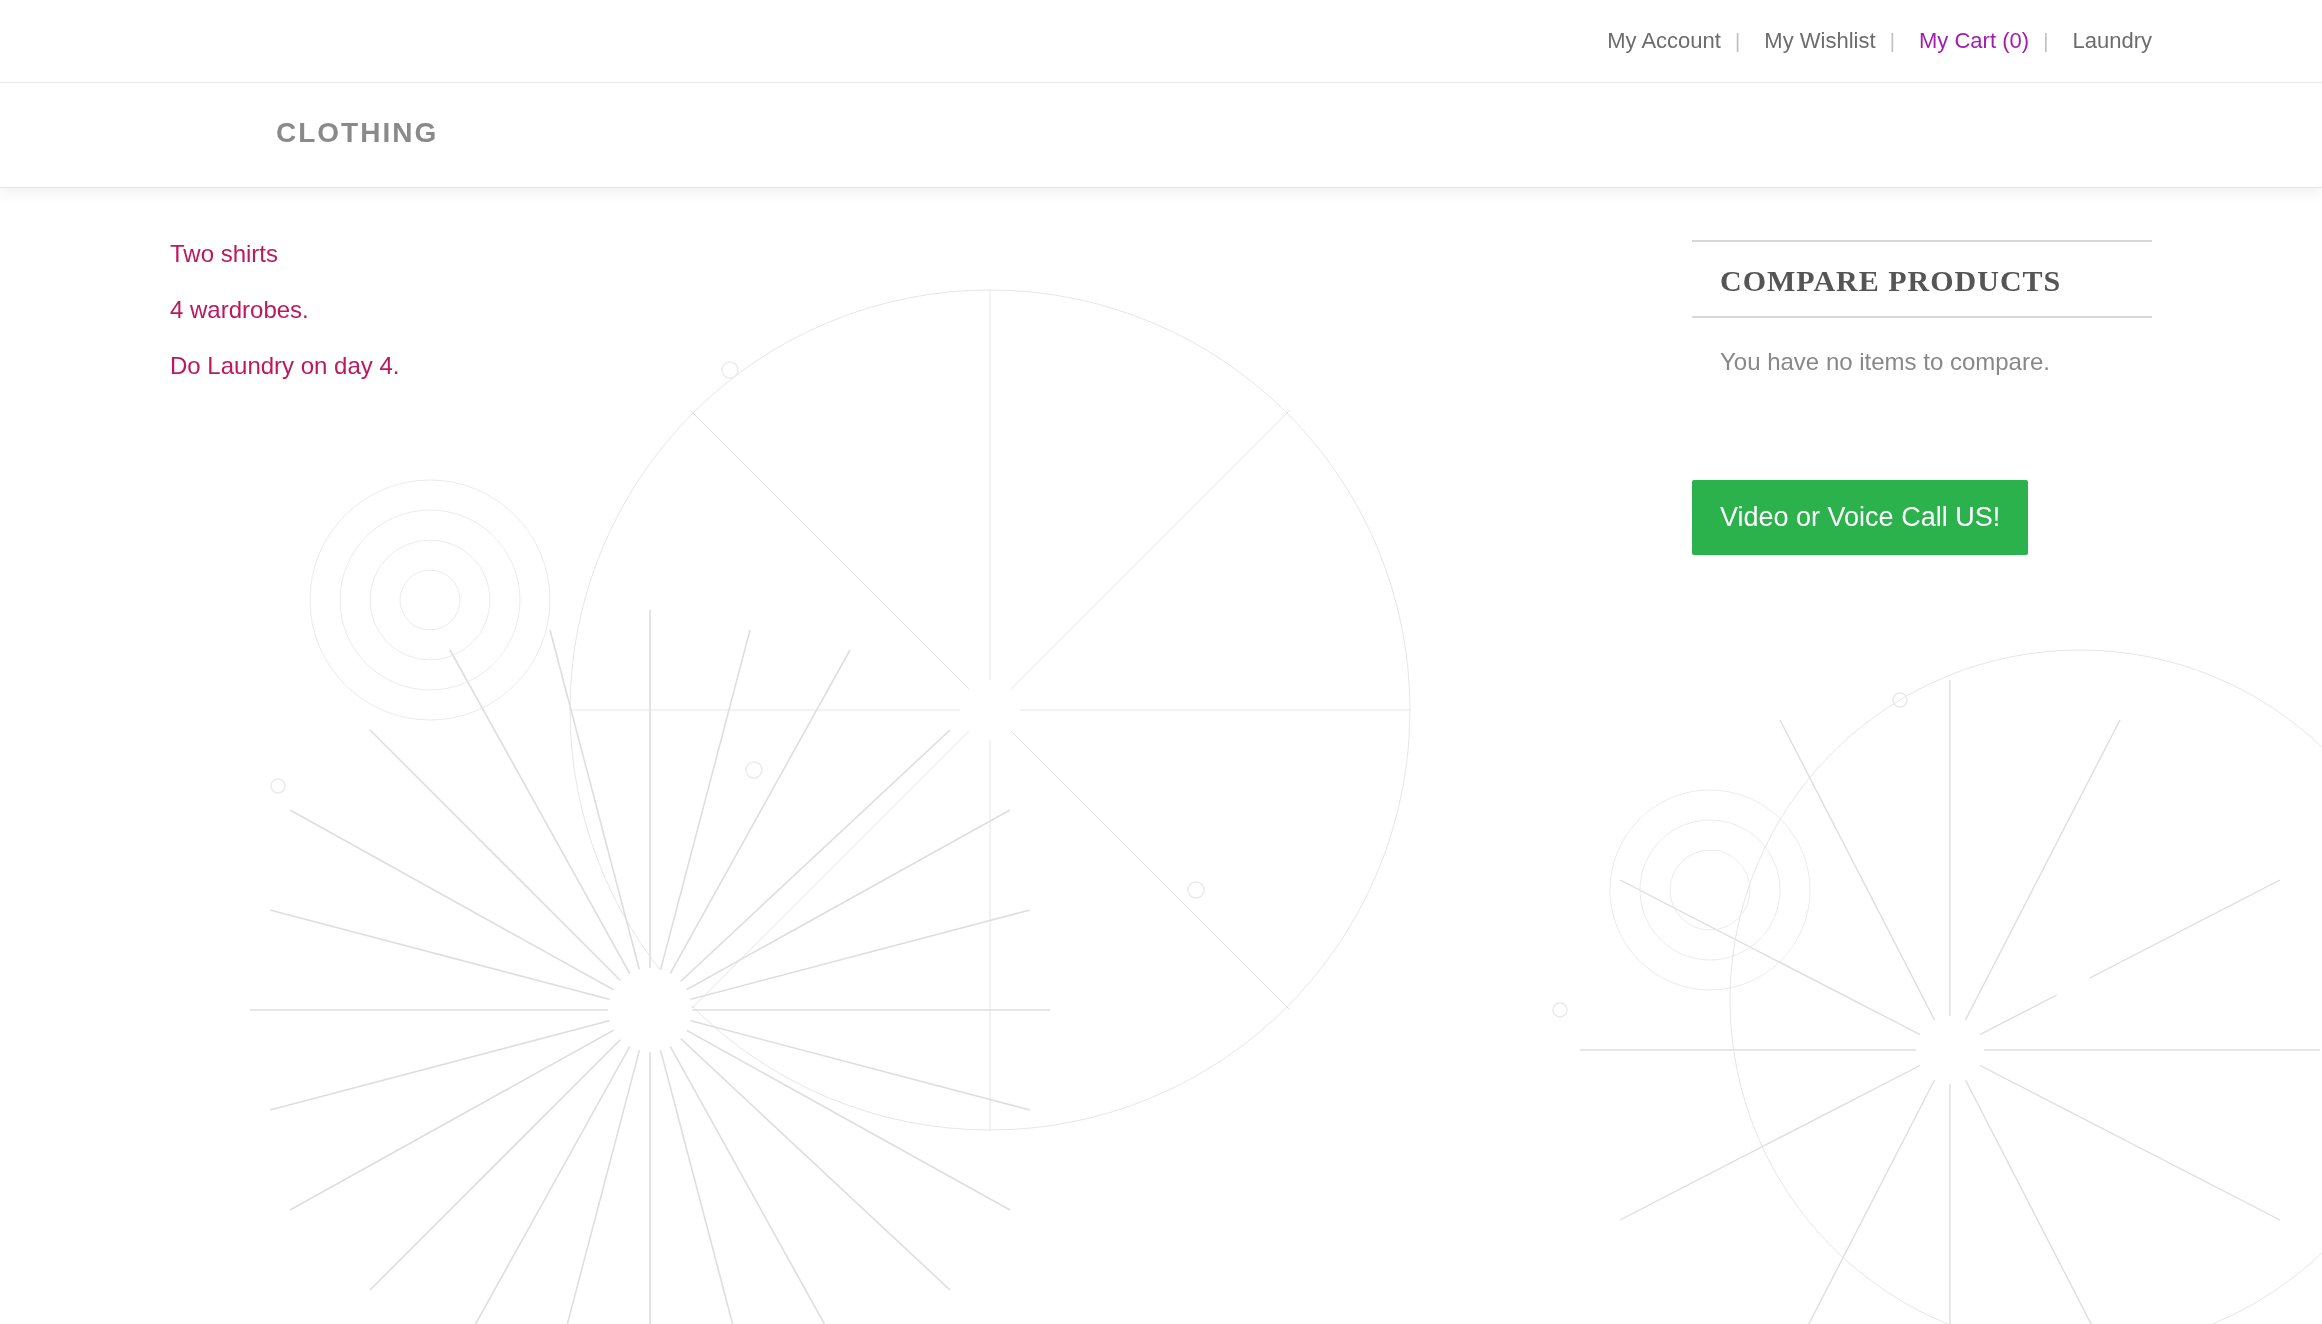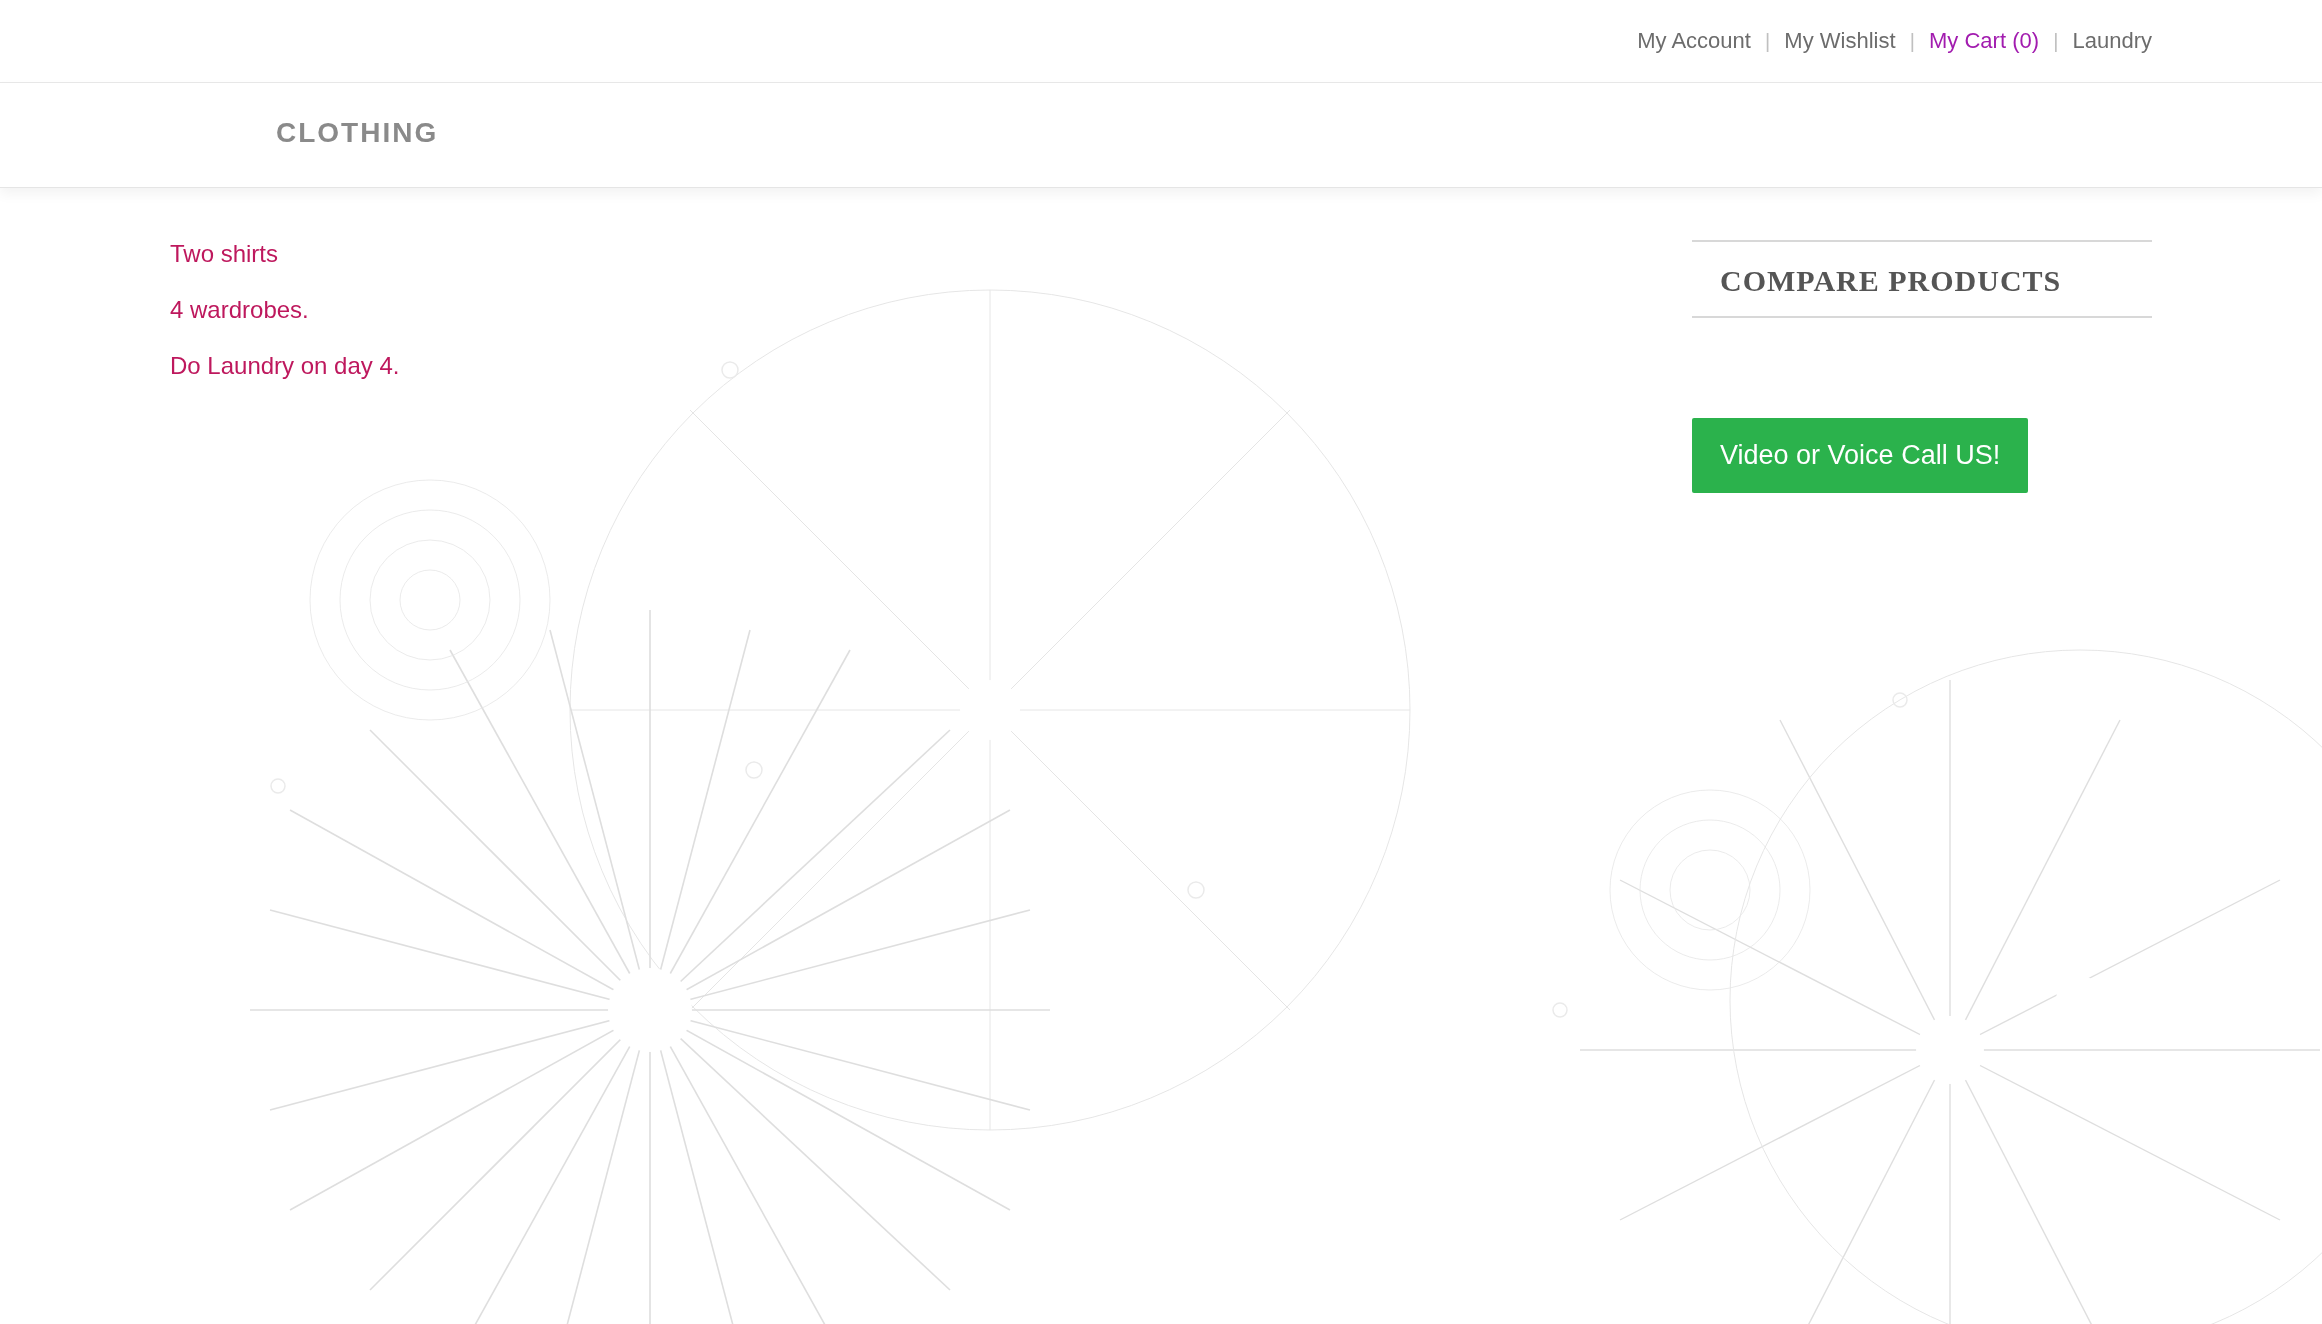--- a/index.html
+++ b/index.html
@@ -19,20 +19,21 @@
       padding: 28px 170px 28px 0;
       text-align: right;
       font-size: 22px;
       color: #6c6c6c;
       border-bottom: 1px solid #e8e8e8;
     }
     .topbar a {
       color: #6c6c6c;
       text-decoration: none;
       cursor: pointer;
+      margin-left: 10px;
     }
     .topbar .sep {
       color: #c0c0c0;
       margin: 0 8px;
       font-size: 20px;
     }
     .topbar .bold { font-weight: 400; color: #a21caf; }
 
     
     .header {
@@ -247,16 +248,17 @@
 <div class="main">
   <div class="content-left">
     <p>Two shirts</p>
     <p>4 wardrobes.</p>
     <p>Do Laundry on day 4.</p>
   </div>
 
   <div class="sidebar">
     <div class="compare-box">
       <div class="compare-title">COMPARE PRODUCTS</div>
+      <div class="compare-body">You have no items to compare.</div>
     </div>
     <button class="call-button">Video or Voice Call US!</button>
   </div>
 </div>
 
 </body></html>

